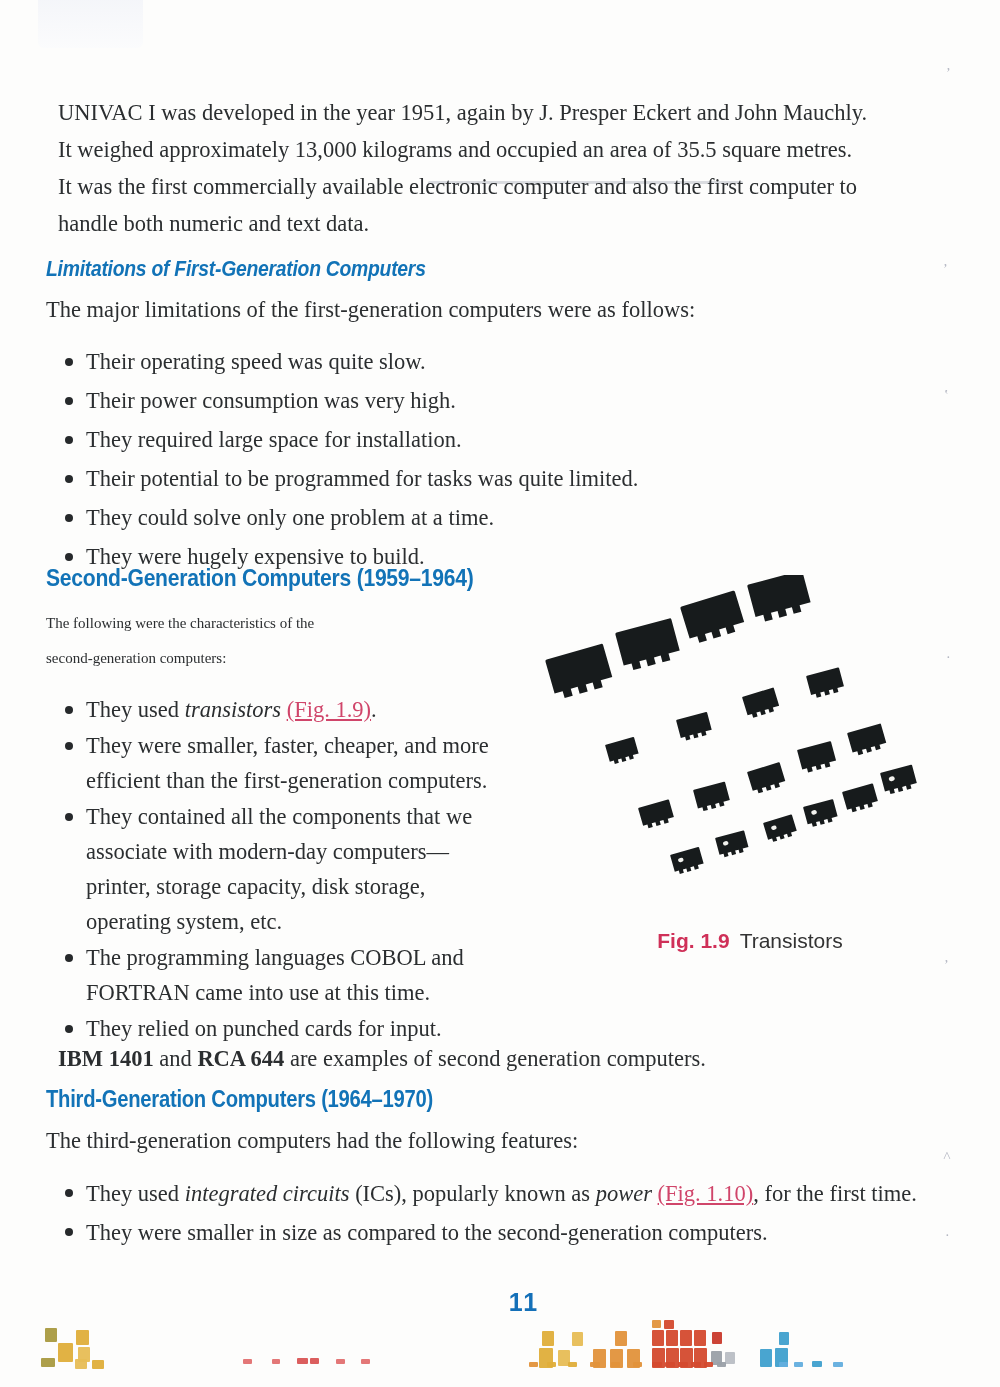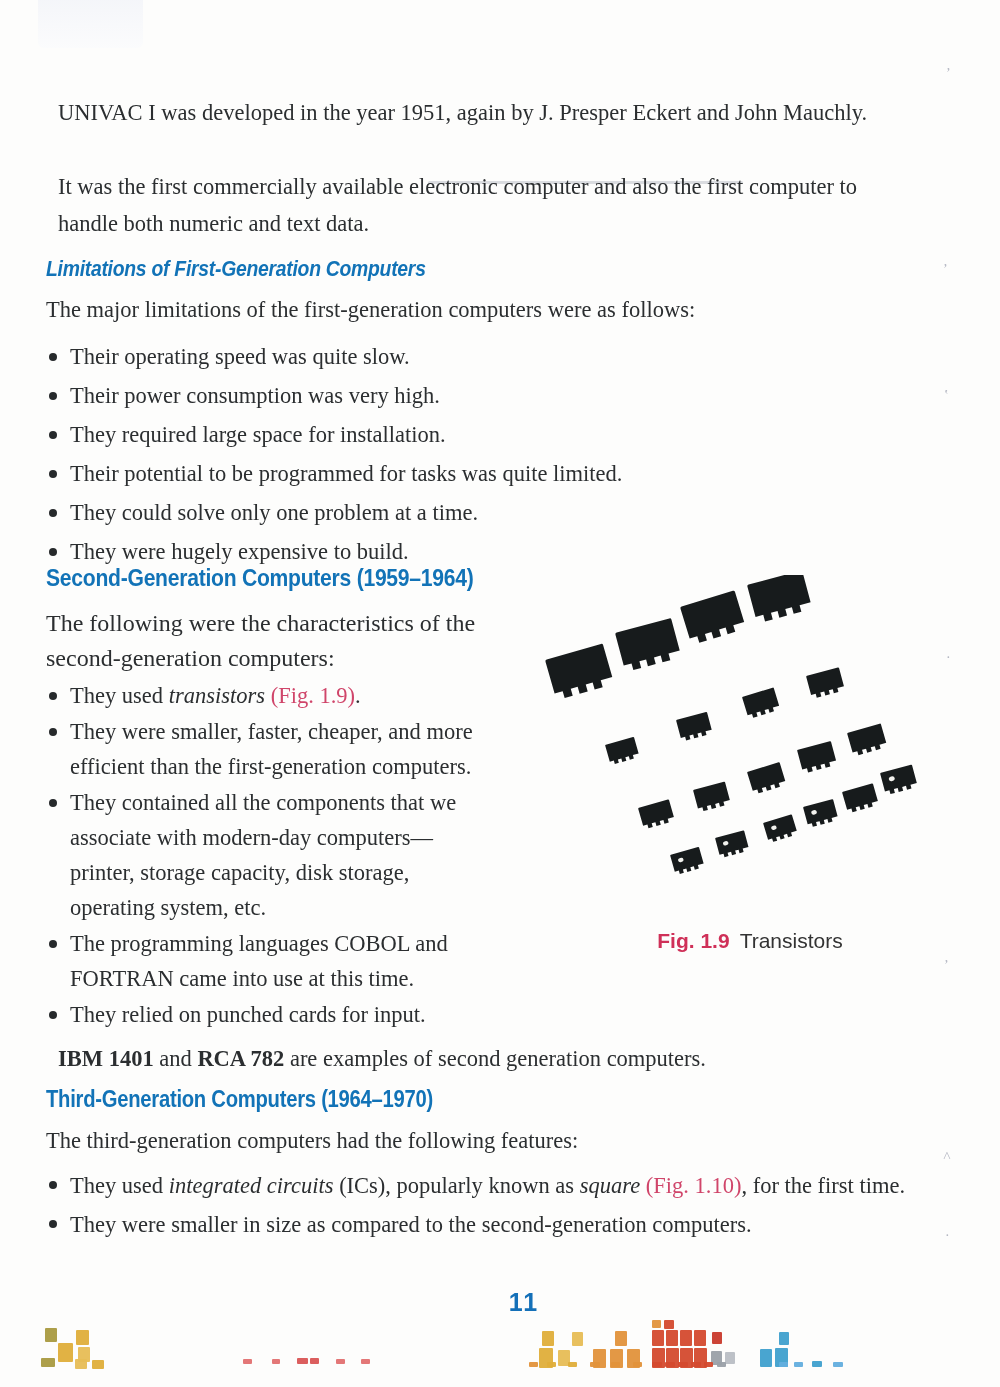--- a/index.html
+++ b/index.html
@@ -15,29 +15,29 @@
     font-family:"Liberation Sans", sans-serif; font-weight:700;
   }
   .subhead .cond{display:inline-block; transform:scaleX(.88); transform-origin:0 50%; letter-spacing:-.3px; white-space:nowrap;}
   .subhead.italic .cond{font-style:italic;}
   .h-univac{font-size:21px;}
   .h-limits{font-size:22px;}
   .h-second{font-size:24px;}
   .h-third{font-size:23px;}
   .body-par{margin:12px; font-size:22.5px; line-height:37px;}
   .intro{margin:0 0 11px 0; font-size:22.5px; line-height:36px;}
-  .intro2{margin:14px 0 2px 0; font-size:24px; line-height:35px;}
-  ul.bullets{list-style:none; margin:0; padding:0;}
+  .intro2{margin:14px 0 2px 0; font-size:15px; line-height:35px;}
+  ul.bullets{list-style:none; margin:16px; padding:0;}
   ul.bullets li{position:relative; padding-left:24px; font-size:22.5px; line-height:36px; margin-bottom:3px;}
   ul.bullets.tight li{line-height:35px; margin-bottom:1px;}
   ul.bullets.third li{line-height:37px; margin-bottom:2px;}
   .bullet{position:absolute; left:3px; top:14px; width:8px; height:8px; border-radius:50%; background:#26292b;}
   .seg-i{font-style:italic;}
   .seg-b{font-weight:700;}
-  .seg-r{color:#d0456a;}
+  .seg-r{color:#d0456a;text-decoration:underline;}
   .figure{position:absolute; left:535px; top:575px; width:430px; margin:0;}
   .figure svg{display:block;}
   .figcaption{
     margin-top:34px; text-align:center;
     font-family:"Liberation Sans", sans-serif; font-size:21px; color:#333;
   }
   .figcaption .figlabel{color:#cf3058; font-weight:700; margin-right:10px;}
   .pagenum{
     position:absolute; left:0; top:1288px; width:100%; text-align:center;
     color:#1470b8; font-family:"Liberation Sans", sans-serif;
@@ -52,21 +52,21 @@
 </style>
 </head>
 <body>
 
 <div class="page">
 
   <div class="smudge"></div>
   <div class="streak"></div>
 
   <section class="block" style="top:82px;">
-    <p class="body-par"><span>UNIVAC I was developed in the year 1951, again by J. Presper Eckert and John Mauchly.</span><br><br><span>It was the first commercially available electronic computer and also the first computer to</span><br><span>handle both numeric and text data.</span></p>
+    <p class="body-par"><span>UNIVAC I was developed in the year 1951, again by J. Presper Eckert and John Mauchly.</span><br><span>It weighed approximately 13,000 kilograms and occupied an area of 35.5 square metres.</span><br><span>It was the first commercially available electronic computer and also the first computer to</span><br><span>handle both numeric and text data.</span></p>
   </section>
 
   <section class="block" style="top:256px;">
     <h3 class="subhead italic h-limits"><span class="cond">Limitations of First-Generation Computers</span></h3>
     <p class="intro">The major limitations of the first-generation computers were as follows:</p>
     <ul class="bullets">
       <li><span class="bullet"></span><span>Their operating speed was quite slow.</span></li>
       <li><span class="bullet"></span><span>Their power consumption was very high.</span></li>
       <li><span class="bullet"></span><span>They required large space for installation.</span></li>
       <li><span class="bullet"></span><span>Their potential to be programmed for tasks was quite limited.</span></li>
@@ -150,27 +150,27 @@
         <g transform="translate(345,198) rotate(-15) scale(0.33)">
           <path d="M3,0 L97,0 Q100,0 100,3 L100,58 L80,58 L80,70 L66,70 L66,58 L54,58 L54,70 L40,70 L40,58 L28,58 L28,70 L14,70 L14,58 L0,58 L0,3 Q0,0 3,0 Z" fill="#171b1c"></path>
           <ellipse cx="30" cy="26" rx="9" ry="7" fill="#f2f2ee"></ellipse>
         </g>
       </svg>
     <figcaption class="figcaption">
       <span class="figlabel">Fig. 1.9</span><span>Transistors</span>
     </figcaption>
   </figure>
 
-  <p class="block body-par" style="top:1028px;"><span class="seg-b">IBM 1401</span><span> and </span><span class="seg-b">RCA 782</span><span> are examples of second generation computers.</span></p>
+  <p class="block body-par" style="top:1028px;"><span class="seg-b">IBM 1401</span><span> and </span><span class="seg-b">RCA 644</span><span> are examples of second generation computers.</span></p>
 
   <section class="block" style="top:1086px;">
     <h3 class="subhead h-third"><span class="cond">Third-Generation Computers (1964–1970)</span></h3>
     <p class="intro" style="margin-bottom:8px;">The third-generation computers had the following features:</p>
     <ul class="bullets third">
-      <li><span class="bullet"></span><span><span>They used </span><span class="seg-i">integrated circuits</span><span> (ICs), popularly known as </span><span class="seg-i">square</span><span> </span><span class="seg-r">(Fig. 1.10)</span><span>, for the first time.</span></span></li>
+      <li><span class="bullet"></span><span><span>They used </span><span class="seg-i">integrated circuits</span><span> (ICs), popularly known as </span><span class="seg-i">power</span><span> </span><span class="seg-r">(Fig. 1.10)</span><span>, for the first time.</span></span></li>
       <li><span class="bullet"></span><span><span>They were smaller in size as compared to the second-generation computers.</span></span></li>
     </ul>
   </section>
 
   <div class="pagenum">11</div>
 
   <div id="mosaic">
       <div class="sq" style="left: 45px; top: 1328px; width: 12px; height: 14px; background: rgb(169, 154, 64);"></div>
       <div class="sq" style="left: 76px; top: 1330px; width: 13px; height: 15px; background: rgb(223, 174, 58);"></div>
       <div class="sq" style="left: 58px; top: 1343px; width: 15px; height: 19px; background: rgb(223, 174, 58);"></div>

